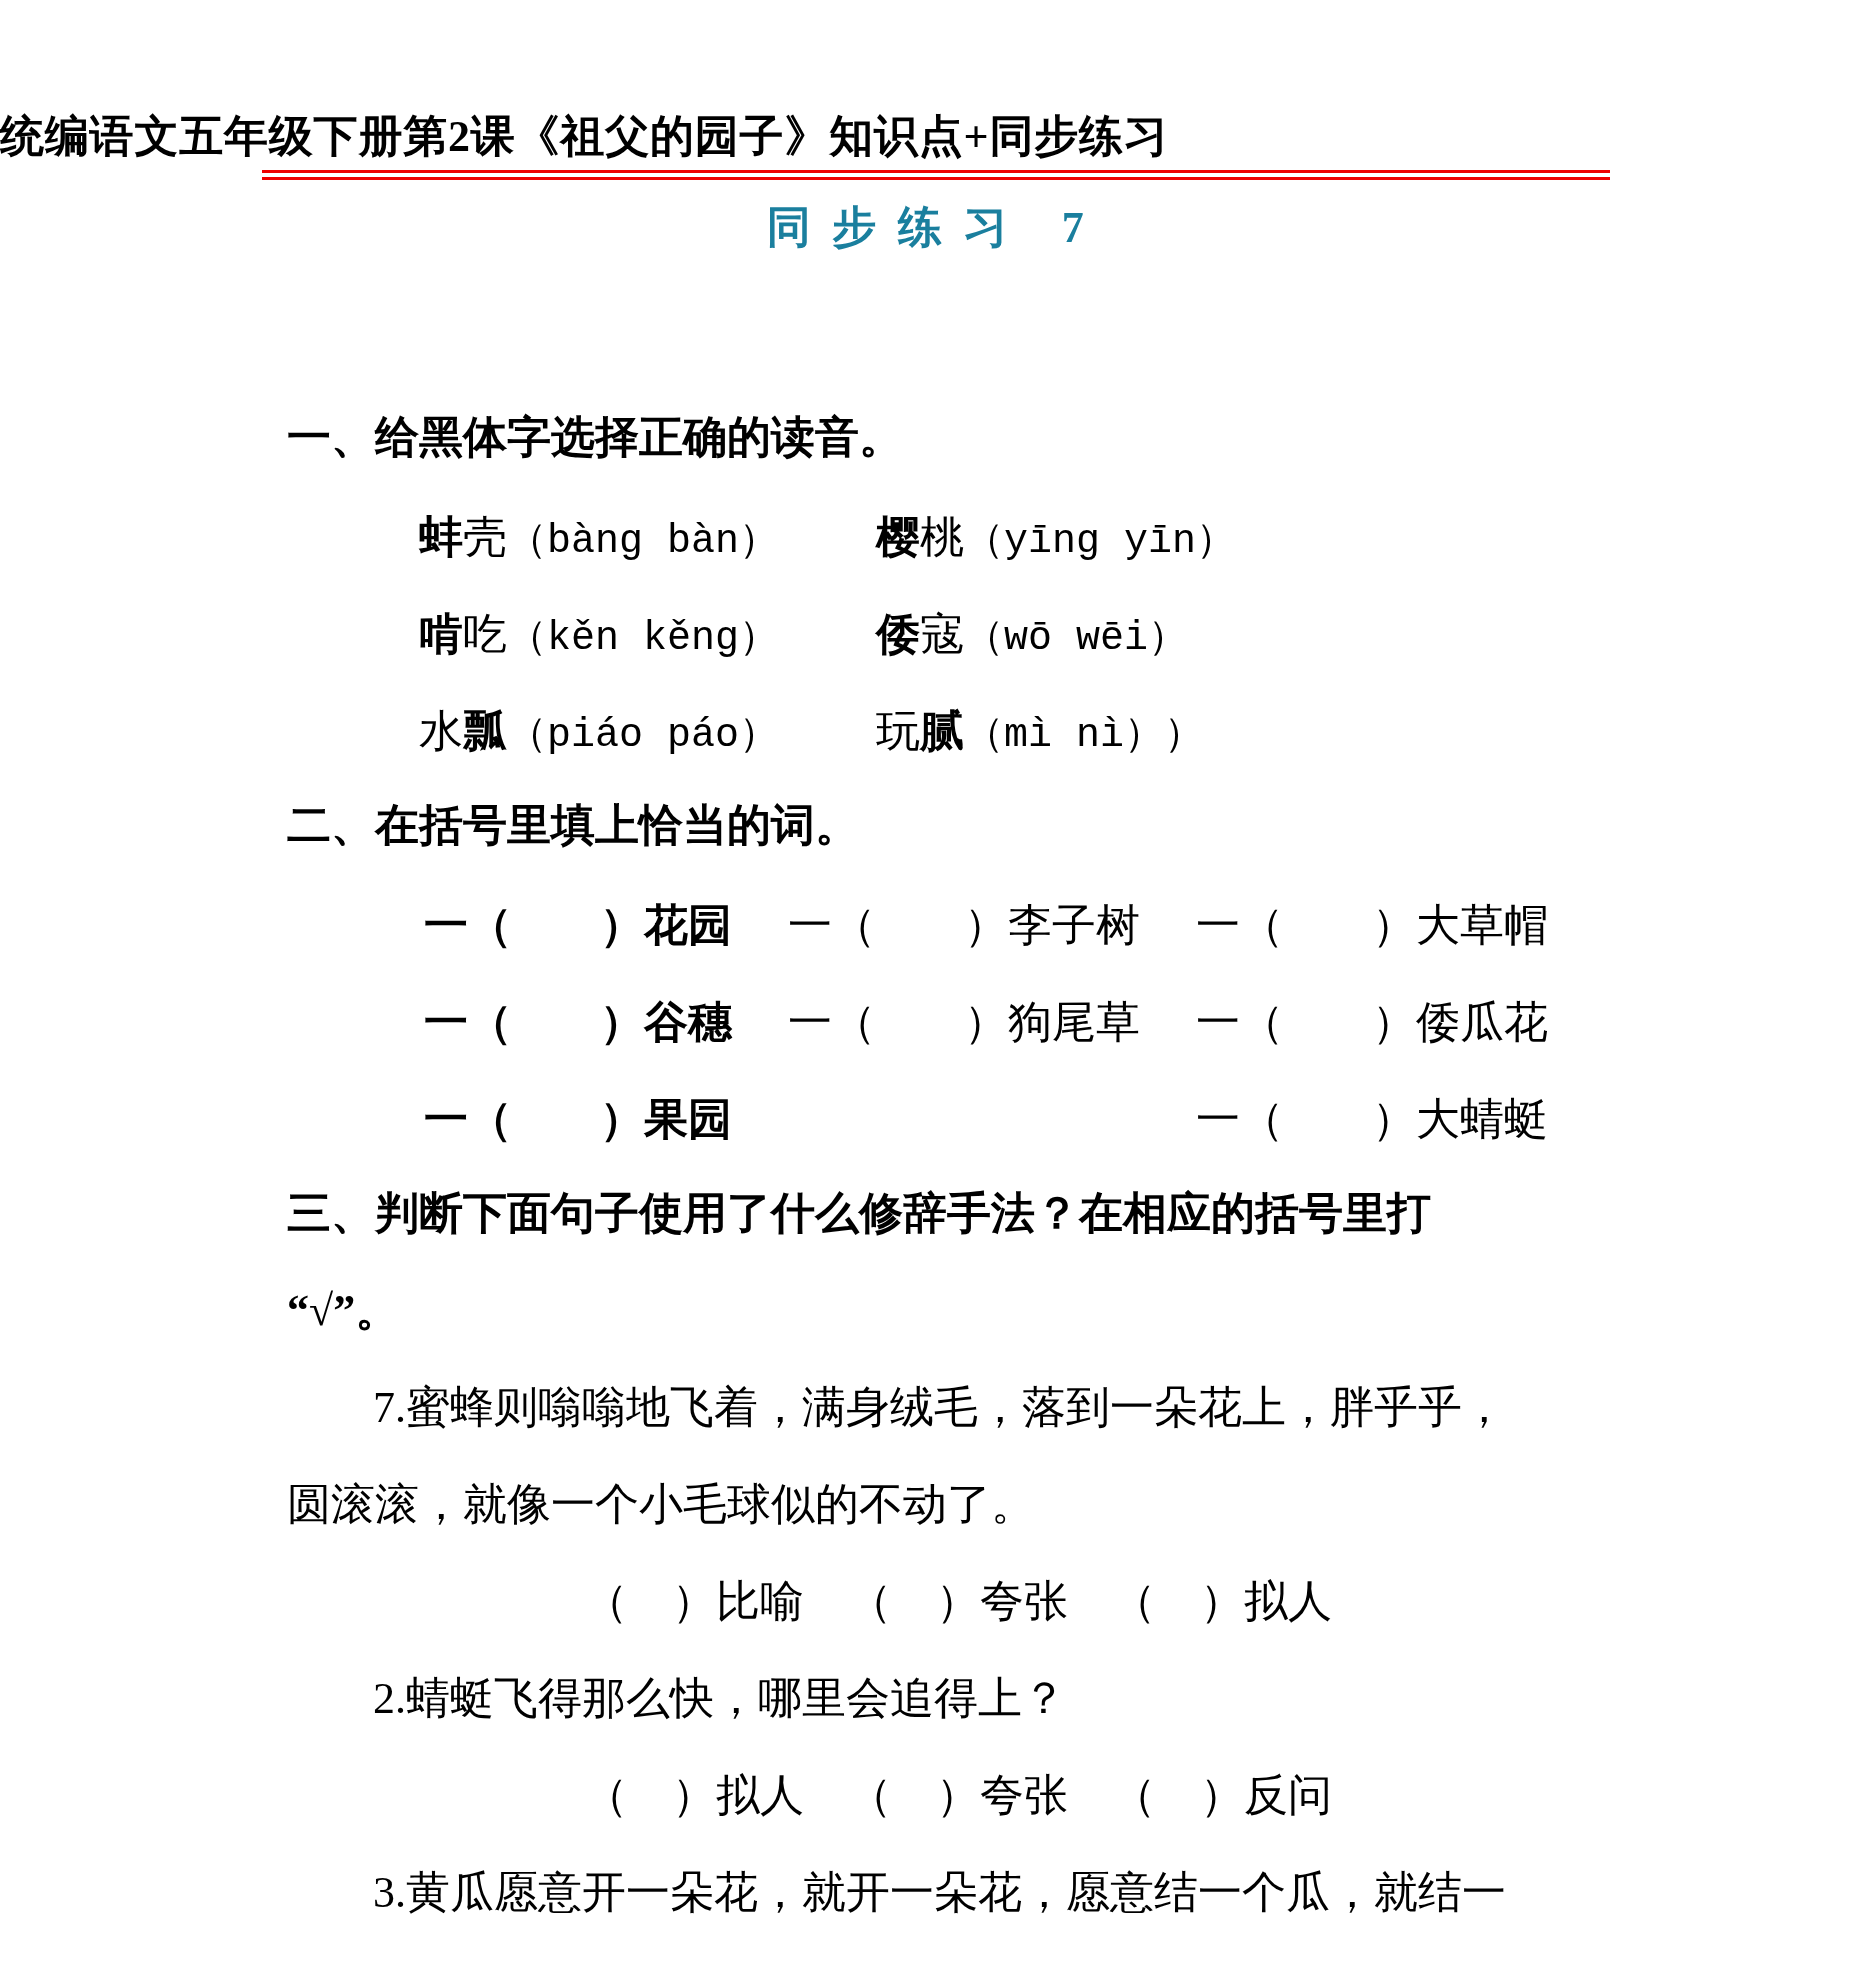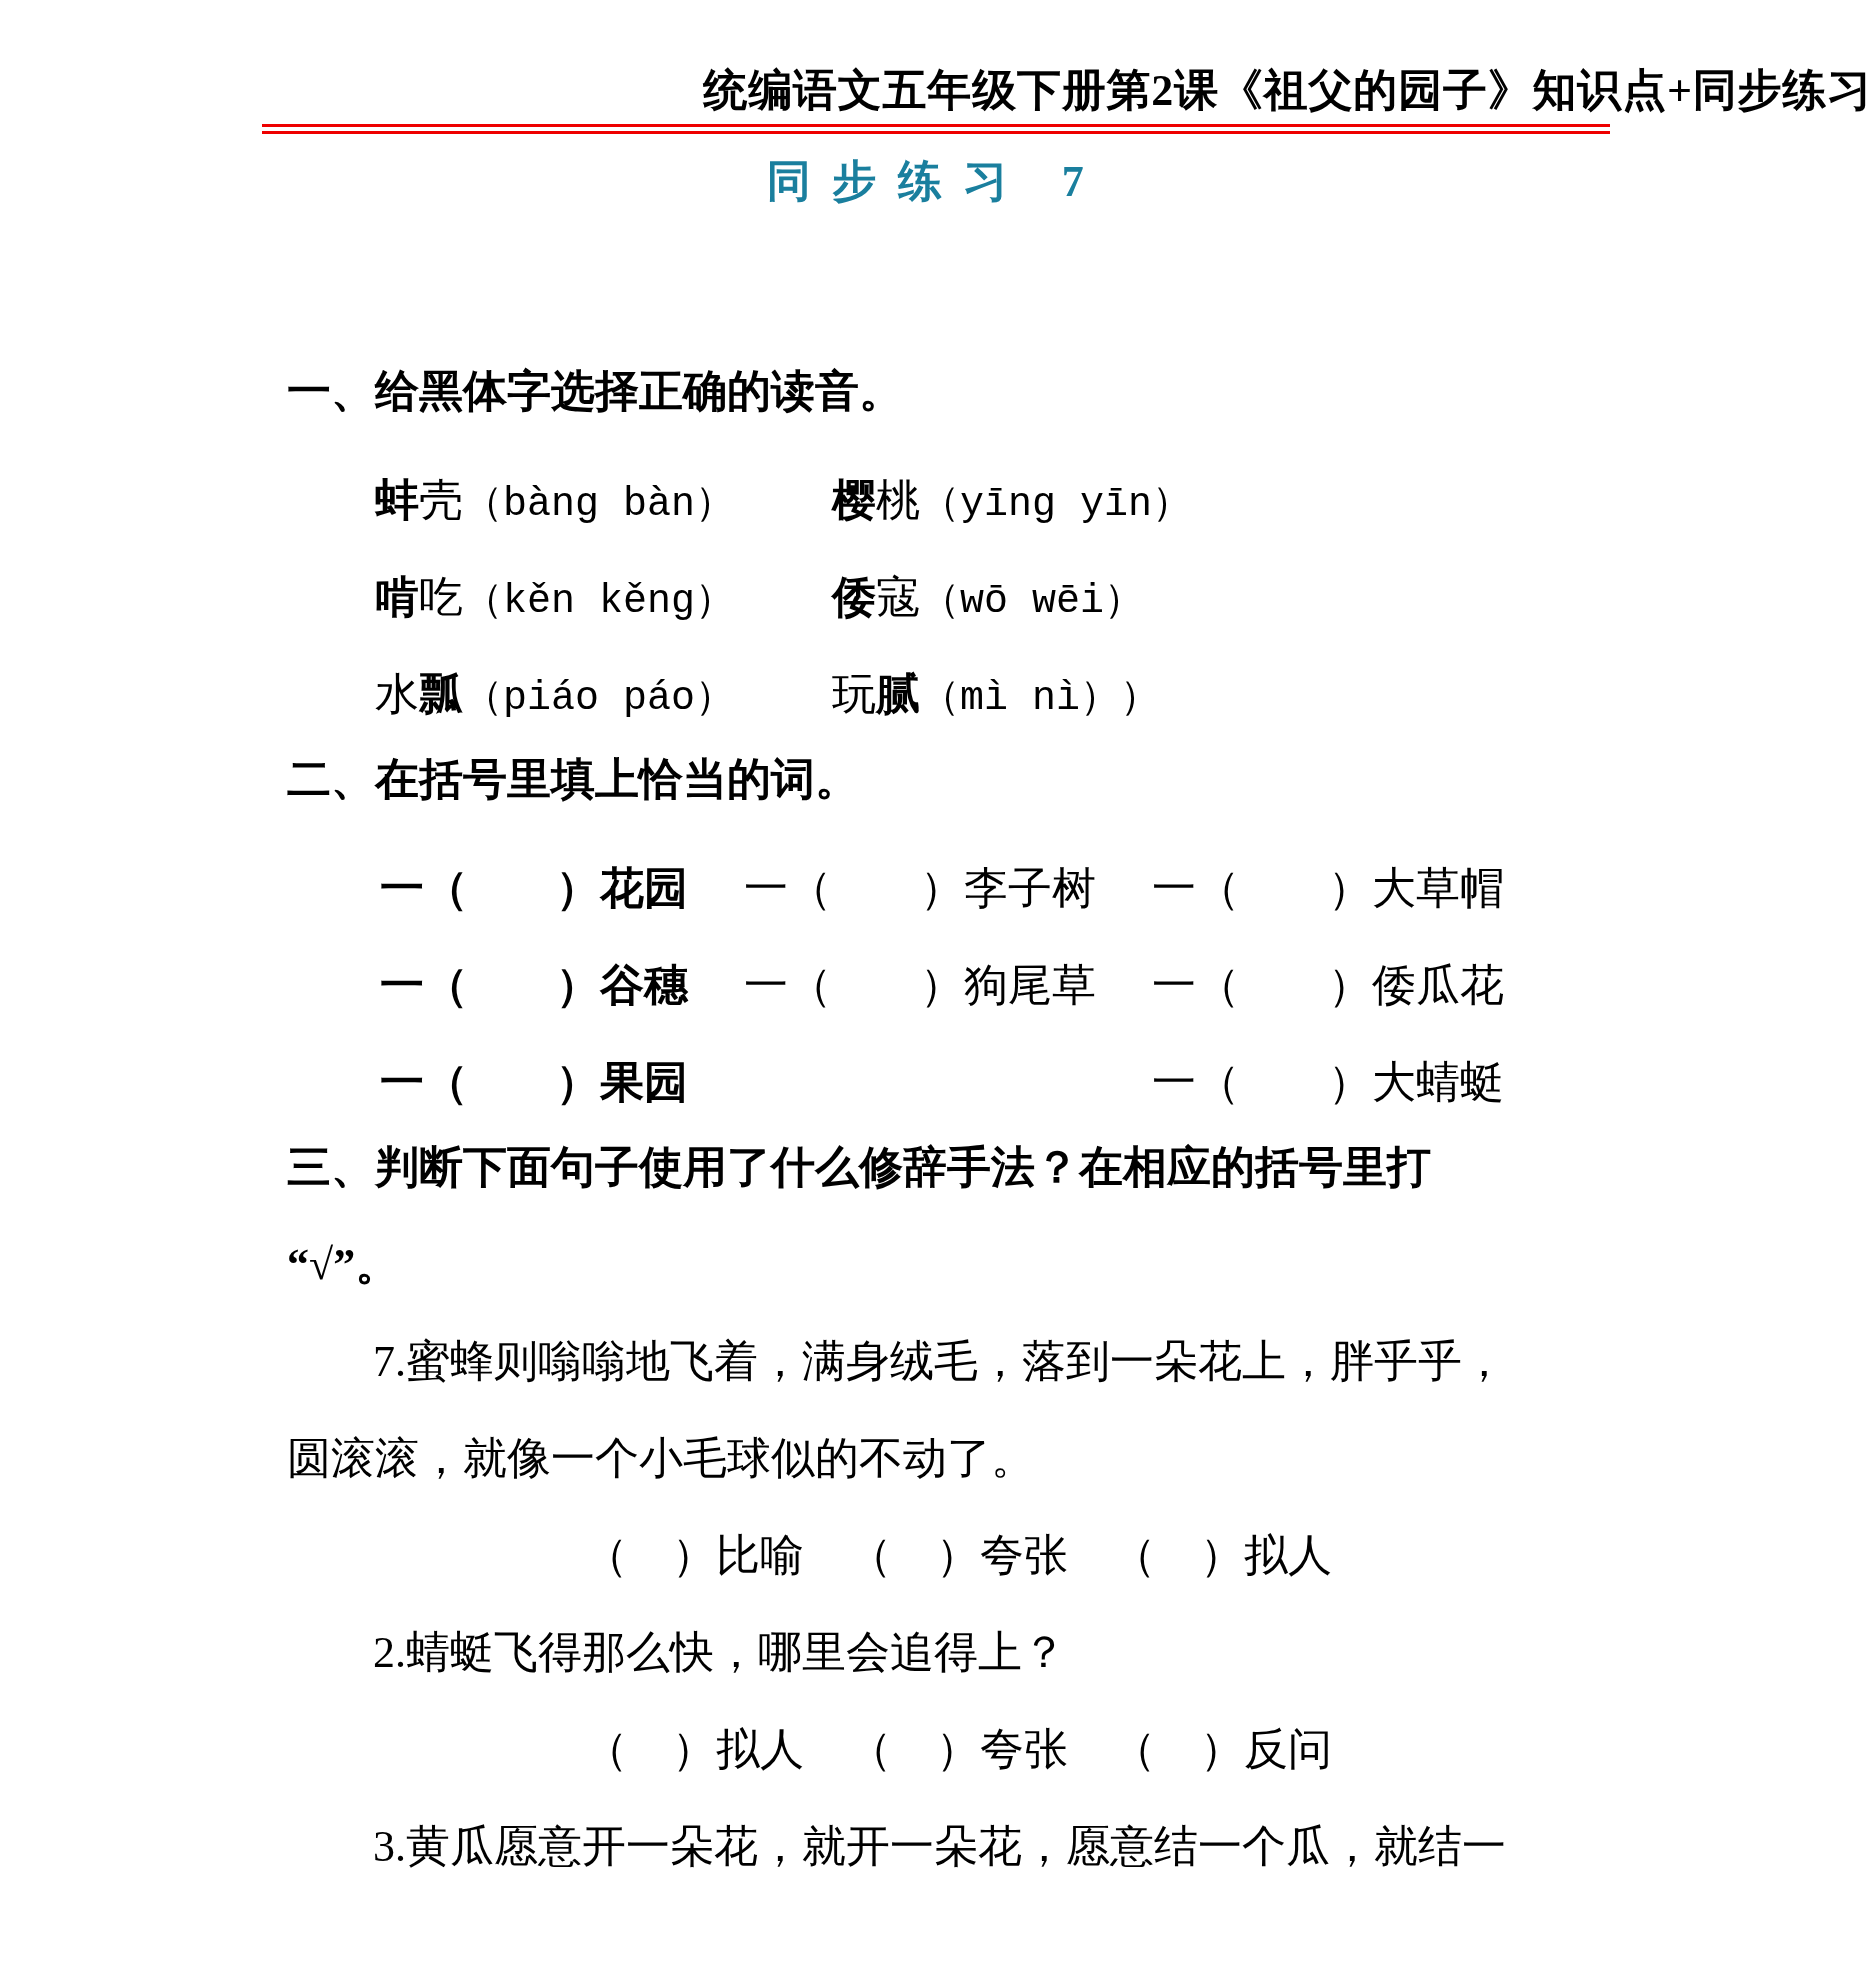--- a/index.html
+++ b/index.html
@@ -6,22 +6,22 @@
   .page{
     position:relative;
     width:1872px;
     height:2647px;
     background:#ffffff;
     overflow:hidden;
     font-family:"Liberation Serif","DejaVu Serif",serif;
     color:#000000;
   }
   .header-title{
-    margin:67px auto 0;
-    text-align:right;
+    margin:113px auto 0;
+    text-align:left;
     font-size:44px;
     font-weight:700;
     line-height:47px;
     letter-spacing:0.8px;
     white-space:nowrap;
   }
   .header-rule{
     width:1348px;
     height:3.9px;
     margin:10.2px auto 0;
@@ -45,21 +45,21 @@
   .line{
     position:relative;
     height:97px;
     line-height:97px;
     font-size:44px;
     white-space:nowrap;
   }
   .line.heading{font-weight:700;}
   .line.ind{padding-left:86px;}
   .line.options{padding-left:297px;}
-  .entry{position:absolute;top:12px;white-space:nowrap;}
+  .entry{position:absolute;top:3px;white-space:nowrap;margin-left:44px;}
   .c1{left:88px;}  .c2{left:545px;}
   .d1{left:93px;font-weight:bold;}  .d2{left:457px;} .d3{left:865px;}
   .b{font-weight:700;}
   .py{font-family:"Liberation Mono","DejaVu Sans Mono",monospace;font-size:40px;}
 </style>
 </head>
 <body>
 
 <div class="page">
 

